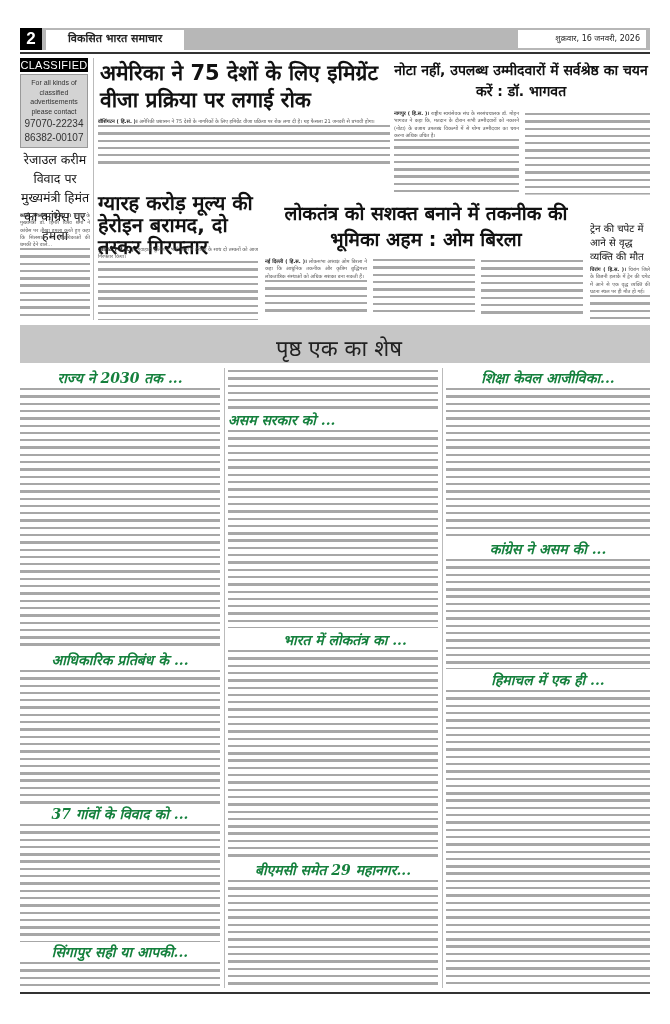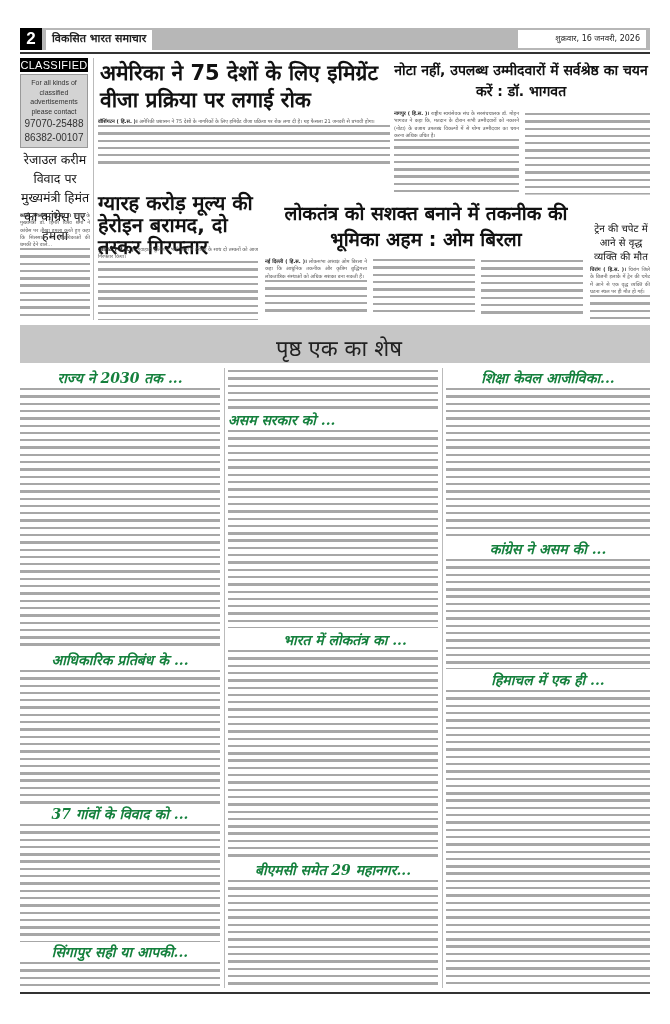--- a/index.html
+++ b/index.html
@@ -1,21 +1,21 @@
 <!DOCTYPE html>
 <html><head>
 <meta charset="utf-8">
 <style>
   * { box-sizing: border-box; margin: 0; padding: 0; }
   html, body { width: 670px; height: 1024px; background: #fff; overflow: hidden; }
   body { font-family: "DejaVu Sans", sans-serif; color: #111; position: relative; }
 
   .masthead { position: absolute; left: 20px; top: 28px; width: 630px; height: 22px; background: #b7b7b7; }
   .page-num { position: absolute; left: 0; top: 0; width: 22px; height: 22px; background: #000; color: #fff; font: bold 17px "Liberation Sans", sans-serif; text-align: center; line-height: 22px; }
-  .paper-name { position: absolute; left: 26px; top: 2px; height: 27px; padding: 0 6px; background: #fff; font-size: 11px; font-weight: bold; line-height: 18px; color: #222; }
+  .paper-name { position: absolute; left: 26px; top: 2px; height: 27px; padding: 0 22px; background: #fff; font-size: 11px; font-weight: bold; line-height: 18px; color: #222; }
   .paper-date { position: absolute; right: 4px; top: 2px; height: 18px; width: 128px; padding-right: 6px; background: #fff; font-size: 8px; line-height: 18px; text-align: right; color: #222; }
   .mast-rule { position: absolute; left: 20px; top: 52px; width: 630px; height: 2px; background: #333; }
 
   .classified { position: absolute; left: 20px; top: 58px; width: 68px; }
   .cl-head { background: #000; color: #fff; font: 11px "Liberation Sans", sans-serif; text-align: center; padding: 1px 0; letter-spacing: 0.3px; }
   .cl-box { background: #d3d3d3; border: 1px solid #999; text-align: center; padding: 3px 2px; margin-top: 2px; }
   .cl-text { font: 7px "Liberation Sans", sans-serif; line-height: 9.5px; color: #333; }
   .cl-phone { font: 10px "Liberation Sans", sans-serif; color: #333; line-height: 12px; margin-top: 2px; }
 
   .headline { font-family: "DejaVu Sans", sans-serif; color: #111; line-height: 1.15; }
@@ -49,21 +49,21 @@
 </div>
 <div class="mast-rule"></div>
 
 <div class="classified">
   <div class="cl-head">CLASSIFIED</div>
   <div class="cl-box">
     <div class="cl-text">For all kinds of</div>
     <div class="cl-text">classified</div>
     <div class="cl-text">advertisements</div>
     <div class="cl-text">please contact</div>
-    <div class="cl-phone">97070-25488</div>
+    <div class="cl-phone">97070-22234</div>
     <div class="cl-phone">86382-00107</div>
   </div>
 </div>
 
 <div class="abs headline hl-md hl-serif" style="left:18px; top:150px; width:74px; font-size:12.5px; text-align:center; line-height:19px;">रेजाउल करीम विवाद पर मुख्यमंत्री हिमंत का कांग्रेस पर हमला</div>
 <div class="abs body-text" style="left:20px; top:212px; width:70px; height:108px;">
   <b>काली अंगलांग ( हि.स. )।</b>
   <span>असम के मुख्यमंत्री डॉ. हिमंत विश्व शर्मा ने कांग्रेस पर तीखा हमला करते हुए कहा कि सिलसाल को विधायिकाओं की धमकी देने वाले...</span>
   <span class="filler" style="height:70px;"></span>
 </div>
@@ -90,21 +90,21 @@
   <span class="filler" style="height:60px;"></span>
 </div>
 
 <div class="abs headline" style="left:265px; top:200px; width:322px; font-size:19px; font-weight:bold; text-align:center; line-height:26px;">लोकतंत्र को सशक्त बनाने में तकनीक की भूमिका अहम : ओम बिरला</div>
 <div class="abs body-text" style="left:265px; top:258px; width:318px; height:62px; column-count:3; column-gap:6px;">
   <b>नई दिल्ली ( हि.स. )।</b>
   <span>लोकसभा अध्यक्ष ओम बिरला ने कहा कि आधुनिक तकनीक और कृत्रिम बुद्धिमत्ता लोकतांत्रिक संस्थाओं को अधिक सशक्त बना सकती हैं।</span>
   <span class="filler" style="height:150px;"></span>
 </div>
 
-<div class="abs headline hl-serif" style="left:590px; top:222px; width:62px; font-size:10px; text-align:center; line-height:14px;">ट्रेन की चपेट में आने से वृद्ध व्यक्ति की मौत</div>
+<div class="abs headline hl-serif" style="left:590px; top:222px; width:62px; font-size:10px; text-align:left; line-height:14px;">ट्रेन की चपेट में आने से वृद्ध व्यक्ति की मौत</div>
 <div class="abs body-text" style="left:590px; top:266px; width:60px; height:54px;">
   <b>चिरांग ( हि.स. )।</b>
   <span>चिरांग जिले के बिजनी इलाके में ट्रेन की चपेट में आने से एक वृद्ध व्यक्ति की घटना स्थल पर ही मौत हो गई।</span>
   <span class="filler" style="height:30px;"></span>
 </div>
 
 <div class="band">
   <div class="band-title">पृष्ठ एक का शेष</div>
 </div>
 

